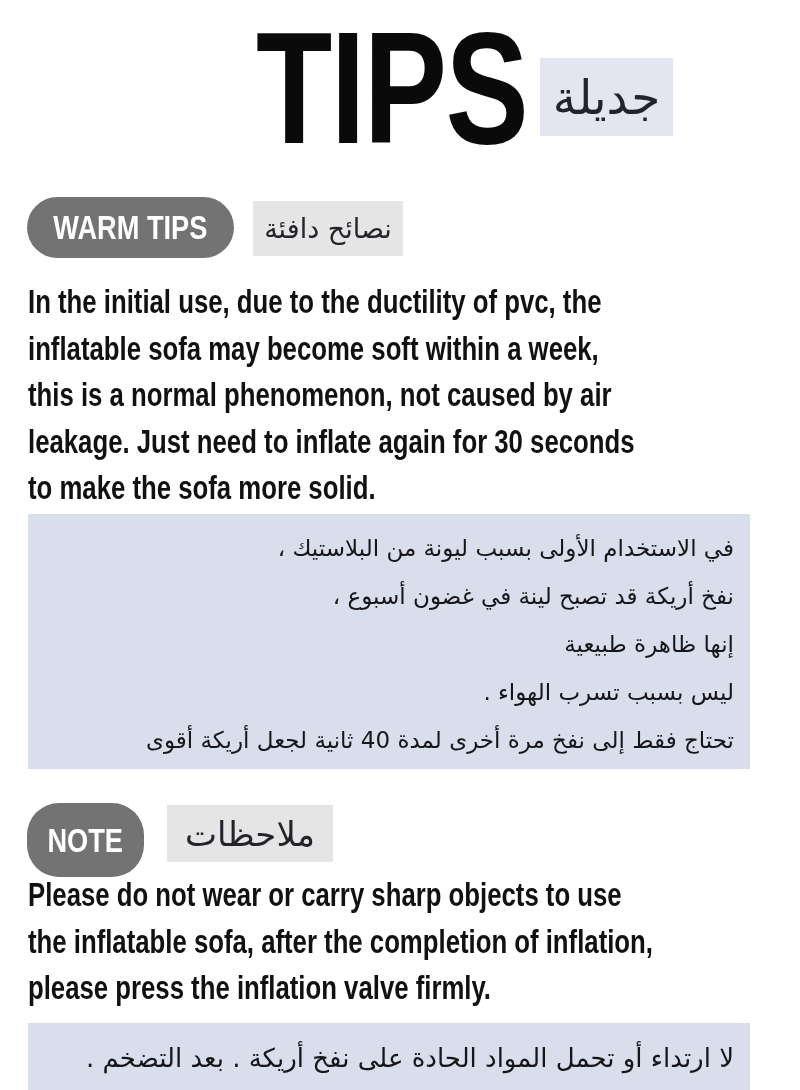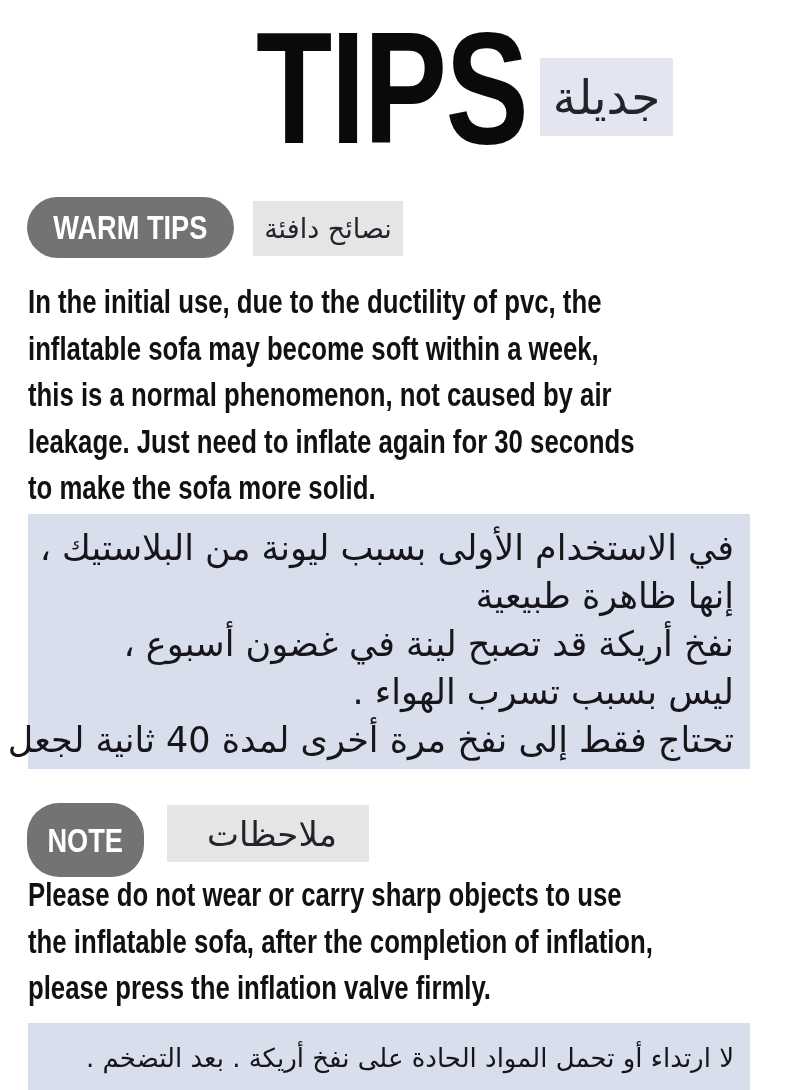--- a/index.html
+++ b/index.html
@@ -70,21 +70,21 @@
   .badge-ar {
     position: absolute;
     background: #e5e5e5;
     display: flex;
     align-items: center;
     justify-content: center;
     font-family: "DejaVu Sans", sans-serif;
     color: #23232b;
   }
   .badge-ar-warm { left: 253px; top: 175px; width: 150px; height: 55px; font-size: 27px; }
-  .badge-ar-note { left: 167px; top: 779px; width: 194px; height: 57px; font-size: 34px; padding-left: 8px; }
+  .badge-ar-note { left: 167px; top: 779px; width: 166px; height: 57px; font-size: 34px; }
 
   
   .en-para {
     position: absolute;
     left: 28px;
   }
   .en-para-1 { top: 253px; }
   .en-para-2 { top: 846px; }
   .en-line {
     font-size: 33px;
@@ -102,21 +102,21 @@
     left: 28px;
     width: 722px;
     background: #d9deec;
     box-sizing: border-box;
     direction: rtl;
     text-align: right;
     font-family: "DejaVu Sans", sans-serif;
     color: #15151a;
     padding: 10px 16px 0 16px;
   }
-  .ar-block-1 { top: 488px; height: 255px; font-size: 35px; }
+  .ar-block-1 { top: 488px; height: 255px; font-size: 23px; }
   .ar-block-1 .ar-line { line-height: 48px; }
   .ar-block-2 { top: 997px; height: 93px; font-size: 26px; }
   .ar-block-2 .ar-line { line-height: 50px; }
   .ar-line { white-space: nowrap; }
 </style>
 </head>
 <body>
 
 <div id="page">
 
@@ -131,22 +131,22 @@
   <div class="en-para en-para-1">
     <div class="en-line">In the initial use, due to the ductility of pvc, the</div>
     <div class="en-line">inflatable sofa may become soft within a week,</div>
     <div class="en-line">this is a normal phenomenon, not caused by air</div>
     <div class="en-line">leakage. Just need to inflate again for 30 seconds</div>
     <div class="en-line">to make the sofa more solid.</div>
   </div>
 
   <div class="ar-block ar-block-1" dir="rtl">
     <div class="ar-line">في الاستخدام الأولى بسبب ليونة من البلاستيك ،</div>
+    <div class="ar-line">نفخ أريكة قد تصبح لينة في غضون أسبوع ،</div>
     <div class="ar-line">إنها ظاهرة طبيعية</div>
-    <div class="ar-line">نفخ أريكة قد تصبح لينة في غضون أسبوع ،</div>
     <div class="ar-line">ليس بسبب تسرب الهواء .</div>
     <div class="ar-line">تحتاج فقط إلى نفخ مرة أخرى لمدة 40 ثانية لجعل أريكة أقوى</div>
   </div>
 
   <div class="pill pill-note">
     <span class="pill-text">NOTE</span>
   </div>
   <div class="badge-ar badge-ar-note">ملاحظات</div>
 
   <div class="en-para en-para-2">

